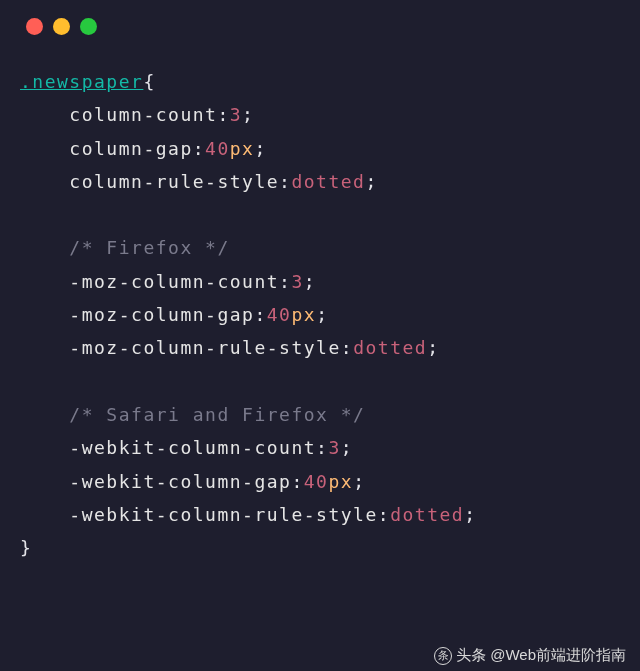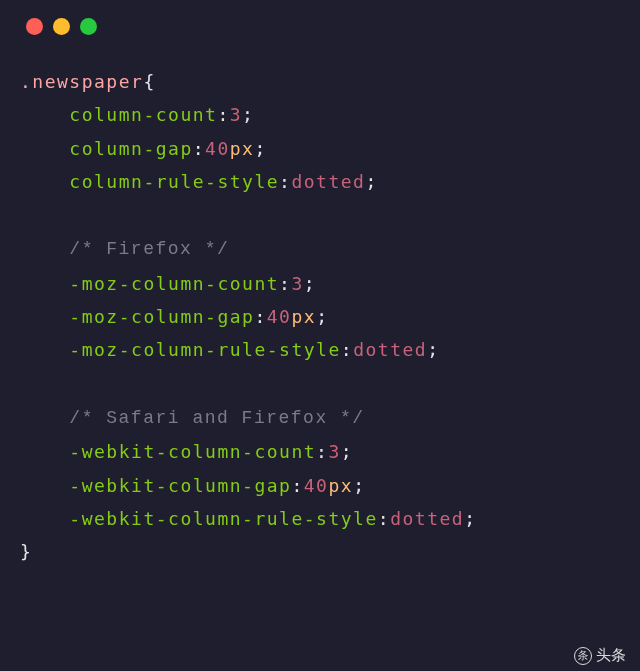--- a/index.html
+++ b/index.html
@@ -28,27 +28,27 @@
       border-radius: 50%;
     }
     .red { background: #ff5f56; }
     .yellow { background: #ffbd2e; }
     .green { background: #27c93f; }
     .code {
       white-space: pre;
       line-height: 1.85;
       letter-spacing: 1.5px;
     }
-    .sel { color: #fca5a5; }
+    .sel { color: #14b8a6; text-decoration: underline; }
     .punct { color: #e3e3e8; }
-    .prop { color: #84cc16; }
+    .prop { color: #e5e5e5; }
     .num { color: #c8627a; }
     .unit { color: #fdba74; }
     .val { color: #c8627a; margin-top: 16px; }
-    .comment { color: #7a7a8c; font-family: Liberation Mono, monospace; }
+    .comment { color: #7a7a8c; }
     .blank { display: block; height: 1.85em; }
     .watermark {
       position: absolute;
       bottom: 6px;
       right: 14px;
       color: #d8d8d8;
       font-family: -apple-system, BlinkMacSystemFont, "Segoe UI", sans-serif;
       font-size: 15px;
       display: flex;
       align-items: center;
@@ -87,13 +87,14 @@
 <span class="blank"></span><span>    </span><span class="comment">/* Safari and Firefox */</span>
 <span>    </span><span class="prop">-webkit-column-count</span><span class="punct">:</span><span class="num">3</span><span class="punct">;</span>
 <span>    </span><span class="prop">-webkit-column-gap</span><span class="punct">:</span><span class="num">40</span><span class="unit">px</span><span class="punct">;</span>
 <span>    </span><span class="prop">-webkit-column-rule-style</span><span class="punct">:</span><span class="val">dotted</span><span class="punct">;</span>
 <span class="punct">}</span></div>
 </div>
 
 <div class="watermark">
   <span class="wm-icon">条</span>
   <span>头条</span>
+  <span>@Web前端进阶指南</span>
 </div>
 
 </body></html>

